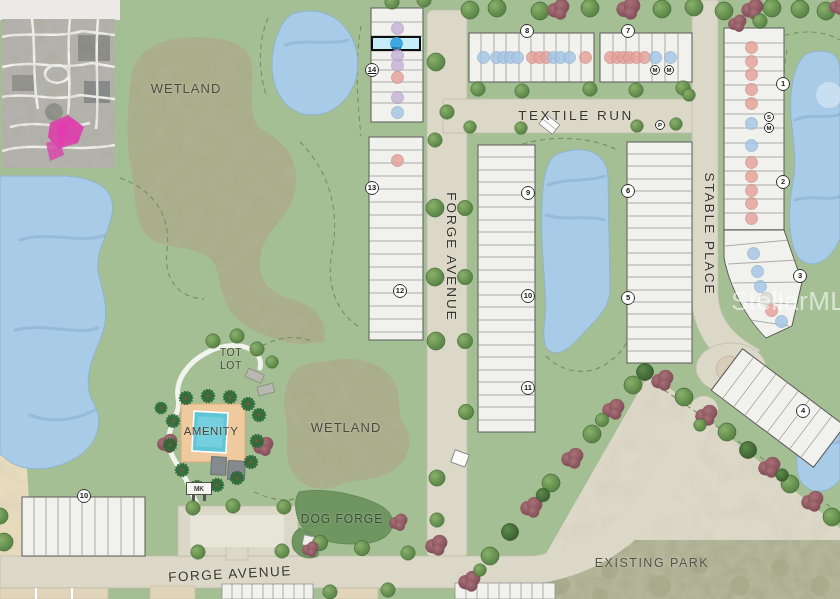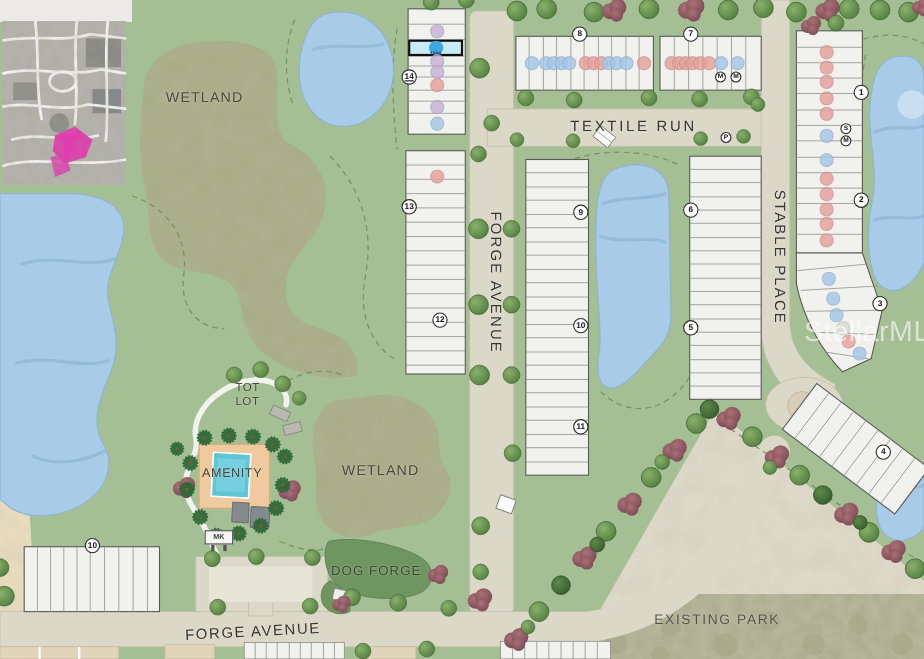--- a/index.html
+++ b/index.html
@@ -15,21 +15,21 @@
   .lbl.forgev{left:451px;top:257px;font-size:13.5px;letter-spacing:2px;color:#35352f;
               transform:translate(-50%,-50%) rotate(90deg);}
   .lbl.stable{left:709px;top:234px;font-size:13.5px;letter-spacing:2px;color:#35352f;
               transform:translate(-50%,-50%) rotate(90deg);}
   .lbl.forgeb{left:230px;top:574px;font-size:13.5px;letter-spacing:1.5px;color:#35352f;
               transform:translate(-50%,-50%) rotate(-3deg);}
   .lbl.dog{left:342px;top:519px;font-size:12px;letter-spacing:1px;color:#3b4836;}
   .lbl.pdmu{left:652px;top:563px;font-size:12.5px;letter-spacing:1.5px;color:#54534a;}
   .lbl.amen{left:211px;top:431px;font-size:11.5px;letter-spacing:.5px;color:#4c4236;}
   .lbl.tot{left:231px;top:359px;font-size:10.5px;letter-spacing:.5px;white-space:normal;
-           width:34px;line-height:1.2;color:#474a3c;}
+           width:34px;text-align:center;line-height:1.2;color:#474a3c;}
   
   .wm{position:absolute;left:731px;top:286px;z-index:30;font-size:26px;letter-spacing:.5px;
       color:rgba(255,255,255,.58);font-weight:400;}
   
   .corner{position:absolute;left:0;top:0;width:120px;height:20px;background:#eceae6;z-index:24;}
   .inset{position:absolute;left:2px;top:19px;width:113px;height:149px;z-index:25;}
   .inset-cap{position:absolute;left:0;top:168px;width:116px;height:22px;z-index:26;
              background:rgba(224,232,240,.78);display:flex;align-items:center;
              justify-content:space-between;padding:0 2px;box-sizing:border-box;}
   .inset-cap .cap{font-size:11px;color:#30343a;}

